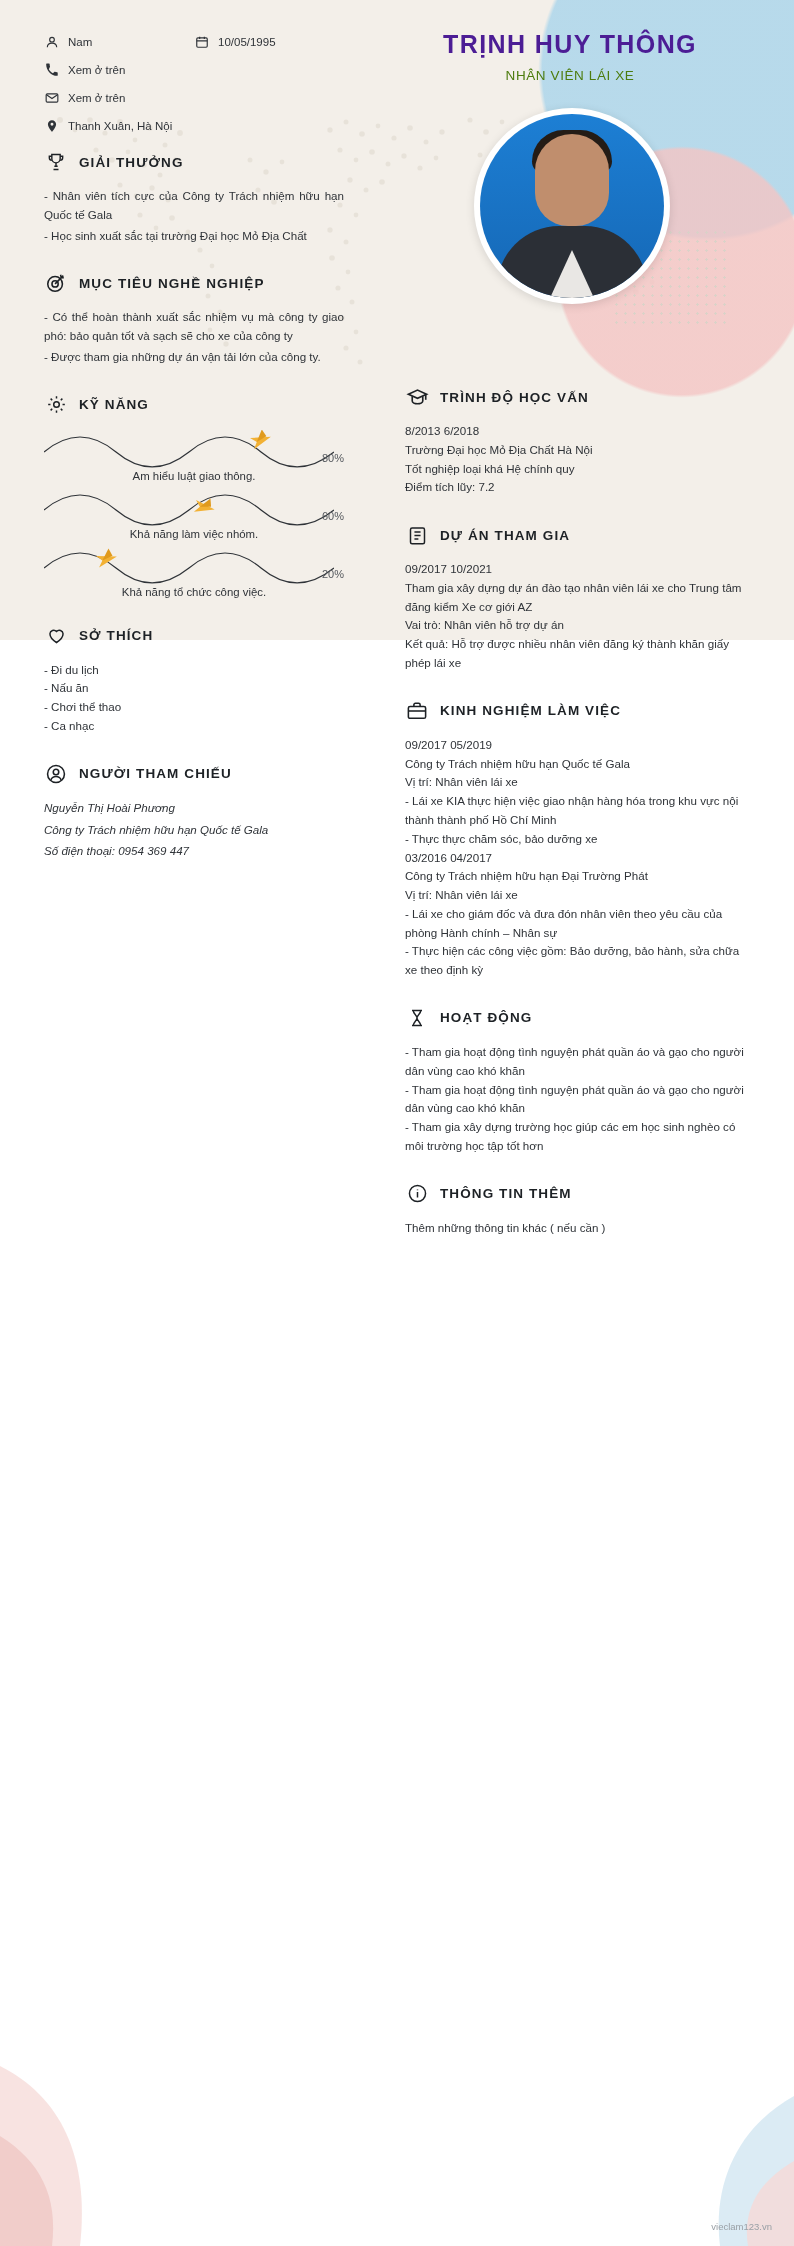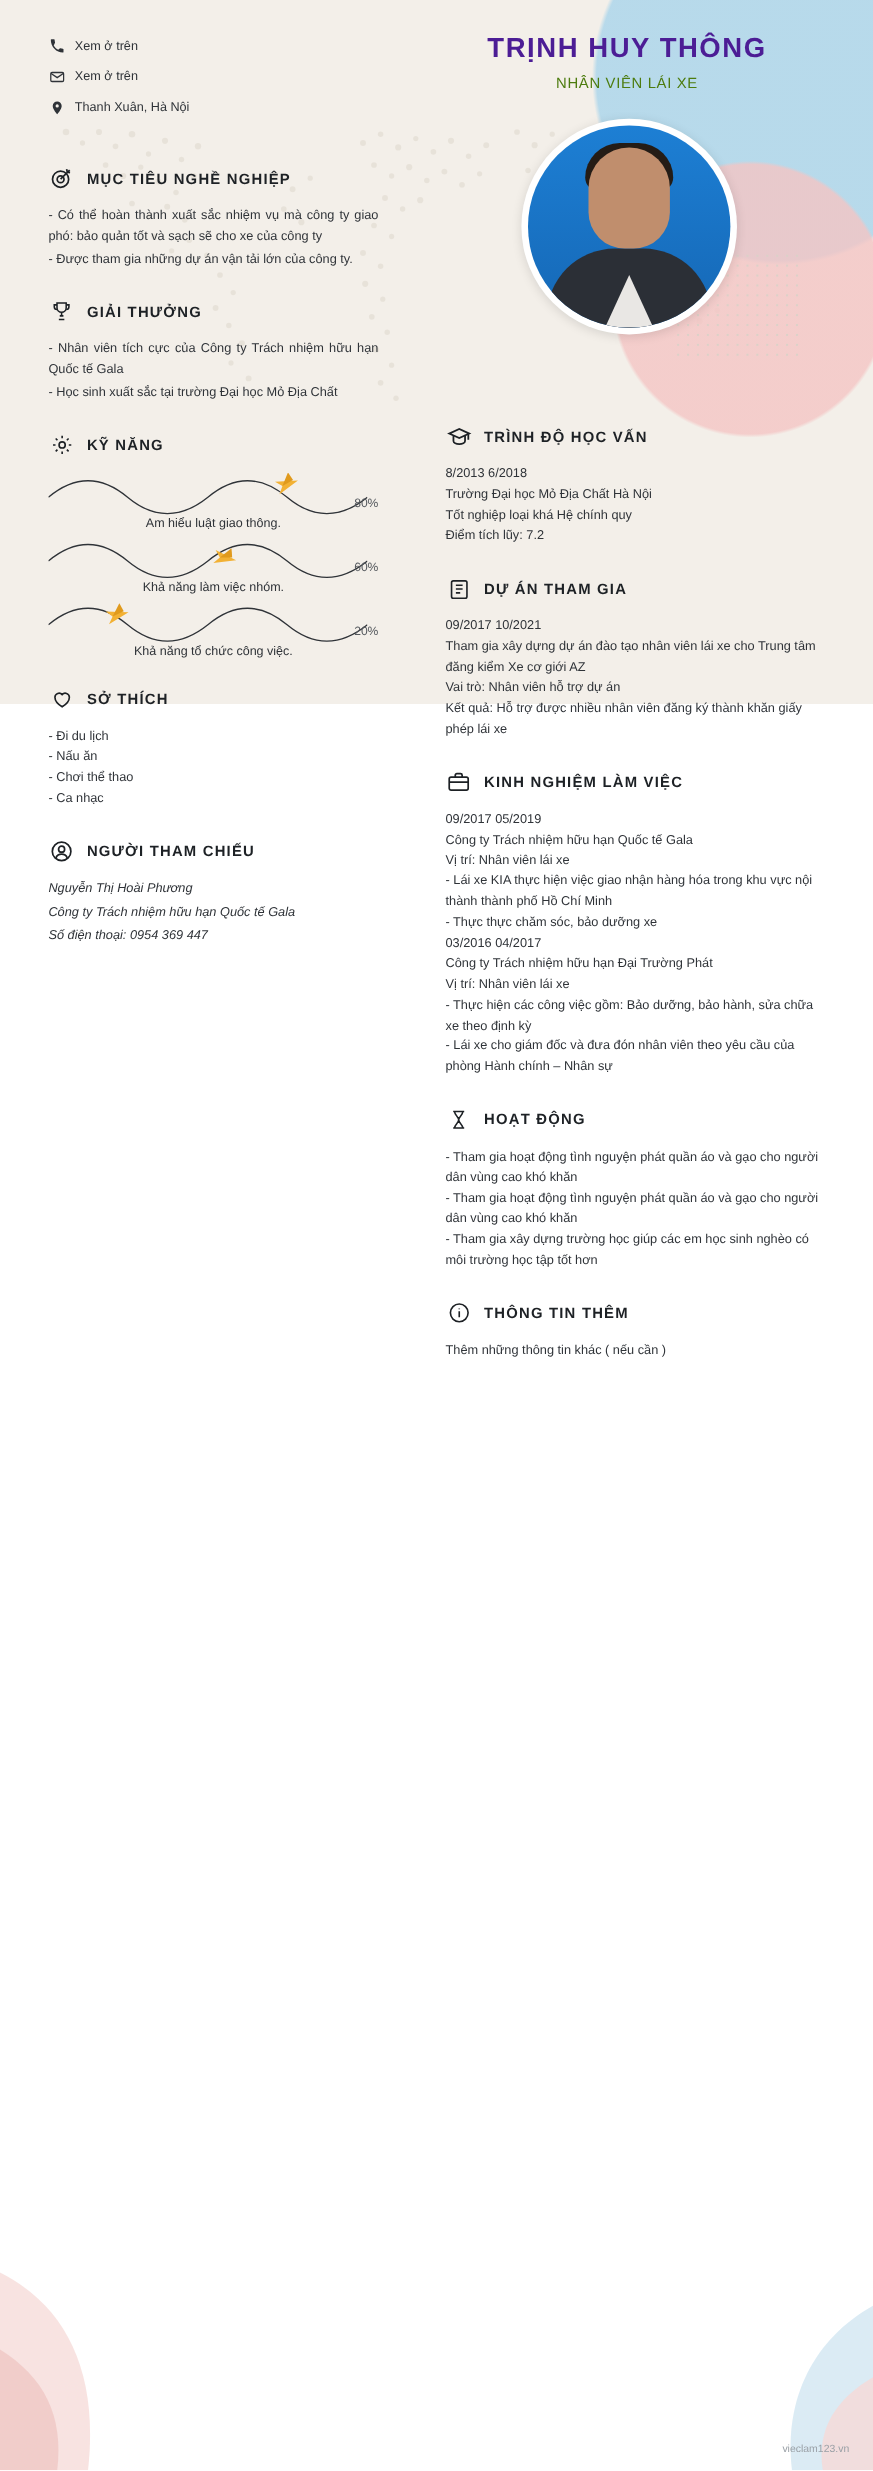--- a/index.html
+++ b/index.html
@@ -261,20 +261,40 @@
   </div>
 
   <svg class="bg-footer" viewBox="0 0 794 300" preserveAspectRatio="none">
     <path d="M0,300 L0,120 C60,150 90,210 80,300 Z" fill="#f6d9d7" opacity=".75"></path>
     <path d="M0,300 L0,190 C40,215 58,250 52,300 Z" fill="#eec3c1" opacity=".7"></path>
     <path d="M794,300 L794,150 C740,180 712,235 720,300 Z" fill="#cfe4f0" opacity=".75"></path>
     <path d="M794,300 L794,215 C760,235 742,262 748,300 Z" fill="#f6d9d7" opacity=".8"></path>
   </svg>
 
   <div class="contact">
+    <div class="two">
+      <div class="row">
+        <span class="ic">
+          <svg width="14" height="14" viewBox="0 0 24 24" fill="none" stroke="#2f3338" stroke-width="2">
+              <circle cx="12" cy="8" r="4"></circle>
+              <path d="M4 21c0-4.4 3.6-7 8-7s8 2.6 8 7"></path>
+            </svg>
+        </span>
+        <span>Nam</span>
+      </div>
+      <div class="row">
+        <span class="ic">
+          <svg width="14" height="14" viewBox="0 0 24 24" fill="none" stroke="#2f3338" stroke-width="2">
+              <rect x="3" y="5" width="18" height="16" rx="2"></rect>
+              <path d="M3 10h18M8 3v4M16 3v4"></path>
+            </svg>
+        </span>
+        <span>10/05/1995</span>
+      </div>
+    </div>
     <div class="row">
       <span class="ic">
         <svg width="14" height="14" viewBox="0 0 24 24" fill="#2f3338">
             <path d="M6.6 10.8c1.5 3 4 5.4 7 6.9l2.3-2.3c.3-.3.7-.4 1.1-.2 1.2.4 2.5.6 3.8.6.6 0 1 .4 1 1V21c0 .6-.4 1-1 1C10.9 22 2 13.1 2 2c0-.6.4-1 1-1h4c.6 0 1 .4 1 1 0 1.3.2 2.6.6 3.8.1.4 0 .8-.2 1.1L6.6 10.8z"></path>
           </svg>
       </span>
       <span>Xem ở trên</span>
     </div>
     <div class="row">
       <span class="ic">
@@ -307,45 +327,45 @@
       <div class="hair"></div>
       <div class="head"></div>
     </div>
   </div>
 
   <div class="col-left">
 
     <div class="sec">
       <div class="sec-head">
         <span class="ic">
+          <svg width="20" height="20" viewBox="0 0 24 24" fill="none" stroke="#1d2125" stroke-width="1.7">
+              <path d="M7 3h10v5a5 5 0 0 1-10 0V3z"></path>
+              <path d="M7 5H4v2a3 3 0 0 0 3 3M17 5h3v2a3 3 0 0 1-3 3"></path>
+              <path d="M12 13v4M9 21h6M10 17h4"></path>
+            </svg>
+        </span>
+        <h2>GIẢI THƯỞNG</h2>
+      </div>
+      <p class="just line">- Nhân viên tích cực của Công ty Trách nhiệm hữu hạn Quốc tế Gala</p>
+      <p class="just">- Học sinh xuất sắc tại trường Đại học Mỏ Địa Chất</p>
+    </div>
+
+    <div class="sec">
+      <div class="sec-head">
+        <span class="ic">
           <svg width="22" height="22" viewBox="0 0 24 24" fill="none" stroke="#1d2125" stroke-width="1.7">
               <circle cx="11" cy="13" r="8"></circle>
               <circle cx="11" cy="13" r="3.4"></circle>
               <path d="M11 13 20 4M17 3l.6 2.8 2.8.6"></path>
             </svg>
         </span>
         <h2>MỤC TIÊU NGHỀ NGHIỆP</h2>
       </div>
       <p class="just line">- Có thể hoàn thành xuất sắc nhiệm vụ mà công ty giao phó: bảo quản tốt và sạch sẽ cho xe của công ty</p>
       <p class="just">- Được tham gia những dự án vận tải lớn của công ty.</p>
-    </div>
-
-    <div class="sec">
-      <div class="sec-head">
-        <span class="ic">
-          <svg width="20" height="20" viewBox="0 0 24 24" fill="none" stroke="#1d2125" stroke-width="1.7">
-              <path d="M7 3h10v5a5 5 0 0 1-10 0V3z"></path>
-              <path d="M7 5H4v2a3 3 0 0 0 3 3M17 5h3v2a3 3 0 0 1-3 3"></path>
-              <path d="M12 13v4M9 21h6M10 17h4"></path>
-            </svg>
-        </span>
-        <h2>GIẢI THƯỞNG</h2>
-      </div>
-      <p class="just line">- Nhân viên tích cực của Công ty Trách nhiệm hữu hạn Quốc tế Gala</p>
-      <p class="just">- Học sinh xuất sắc tại trường Đại học Mỏ Địa Chất</p>
     </div>
 
     <div class="sec">
       <div class="sec-head">
         <span class="ic">
           <svg width="21" height="21" viewBox="0 0 24 24" fill="none" stroke="#1d2125" stroke-width="1.7">
               <circle cx="12" cy="12" r="3.2"></circle>
               <path d="M12 2.5v2.6M12 18.9v2.6M21.5 12h-2.6M5.1 12H2.5M18.7 5.3l-1.8 1.8M7.1 16.9l-1.8 1.8M18.7 18.7l-1.8-1.8M7.1 7.1 5.3 5.3"></path>
             </svg>
         </span>
@@ -471,22 +491,22 @@
         <h2>KINH NGHIỆM LÀM VIỆC</h2>
       </div>
       <p>09/2017 05/2019</p>
       <p>Công ty Trách nhiệm hữu hạn Quốc tế Gala</p>
       <p>Vị trí: Nhân viên lái xe</p>
       <p>- Lái xe KIA thực hiện việc giao nhận hàng hóa trong khu vực nội thành thành phố Hồ Chí Minh</p>
       <p>- Thực thực chăm sóc, bảo dưỡng xe</p>
       <p>03/2016 04/2017</p>
       <p>Công ty Trách nhiệm hữu hạn Đại Trường Phát</p>
       <p>Vị trí: Nhân viên lái xe</p>
+      <p>- Lái xe cho giám đốc và đưa đón nhân viên theo yêu cầu của phòng Hành chính – Nhân sự</p>
       <p>- Thực hiện các công việc gồm: Bảo dưỡng, bảo hành, sửa chữa xe theo định kỳ</p>
-      <p>- Lái xe cho giám đốc và đưa đón nhân viên theo yêu cầu của phòng Hành chính – Nhân sự</p>
     </div>
 
     <div class="sec">
       <div class="sec-head">
         <span class="ic">
           <svg width="20" height="20" viewBox="0 0 24 24" fill="none" stroke="#1d2125" stroke-width="1.7">
               <path d="M6 3h12M6 21h12"></path>
               <path d="M7.5 3c0 4 4.5 5.4 4.5 9s-4.5 5-4.5 9M16.5 3c0 4-4.5 5.4-4.5 9s4.5 5 4.5 9"></path>
             </svg>
         </span>

